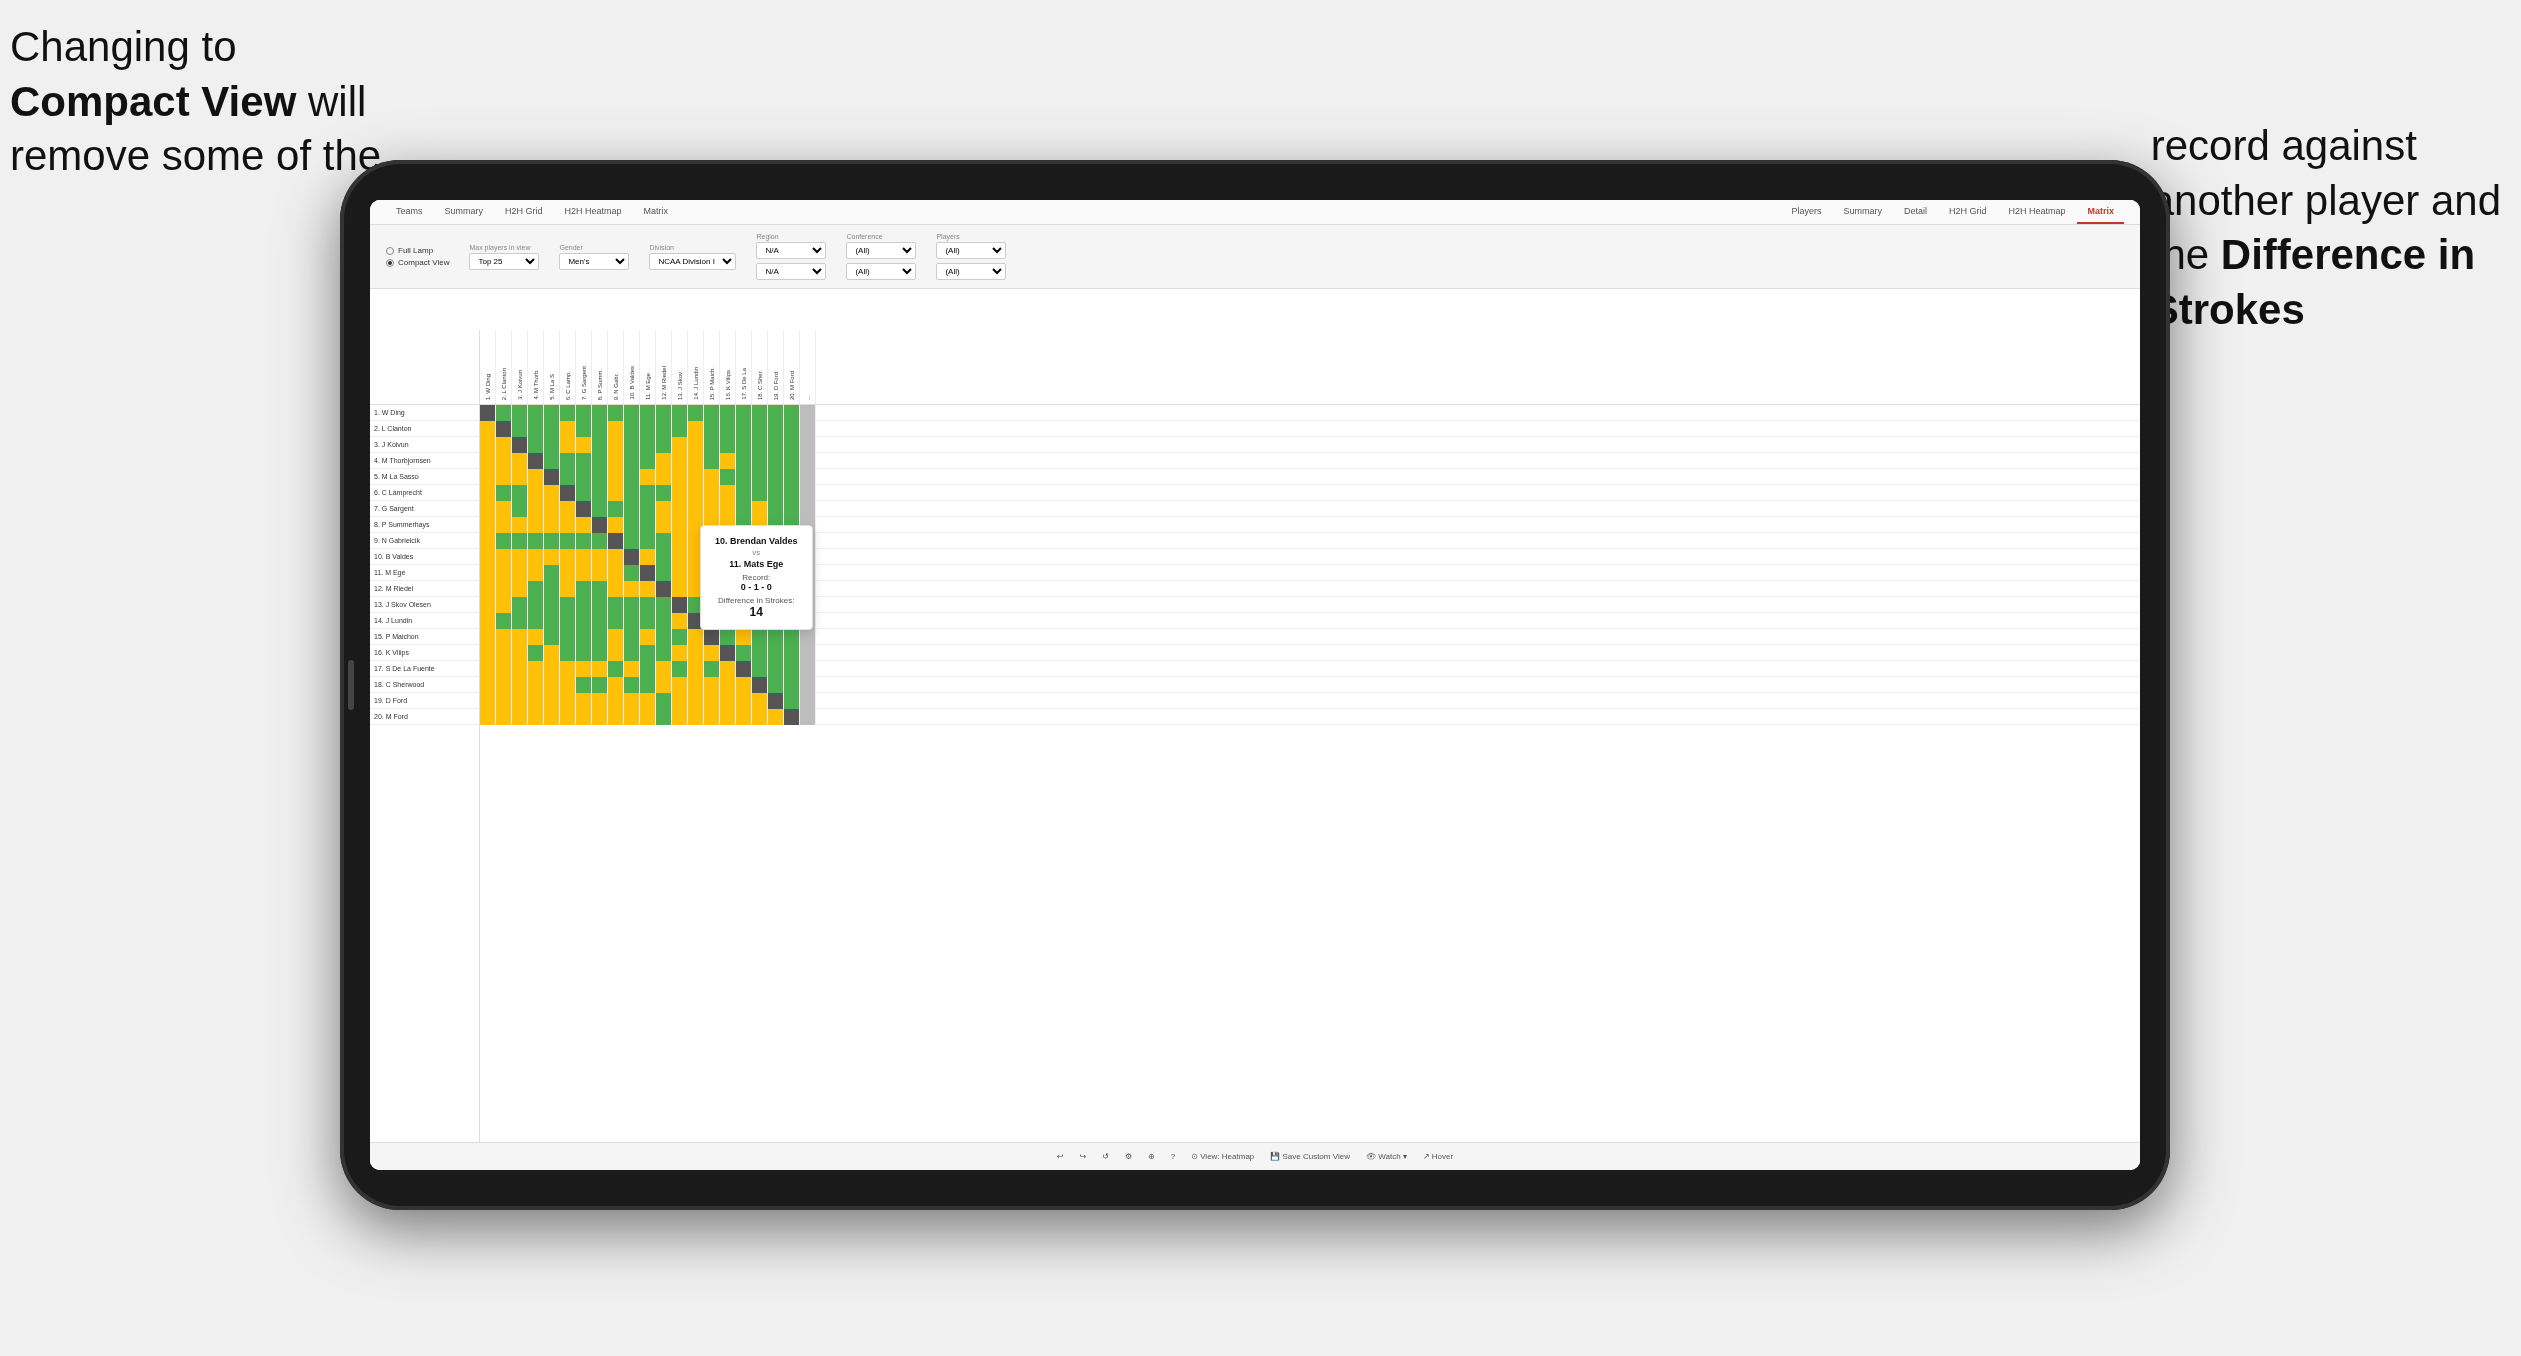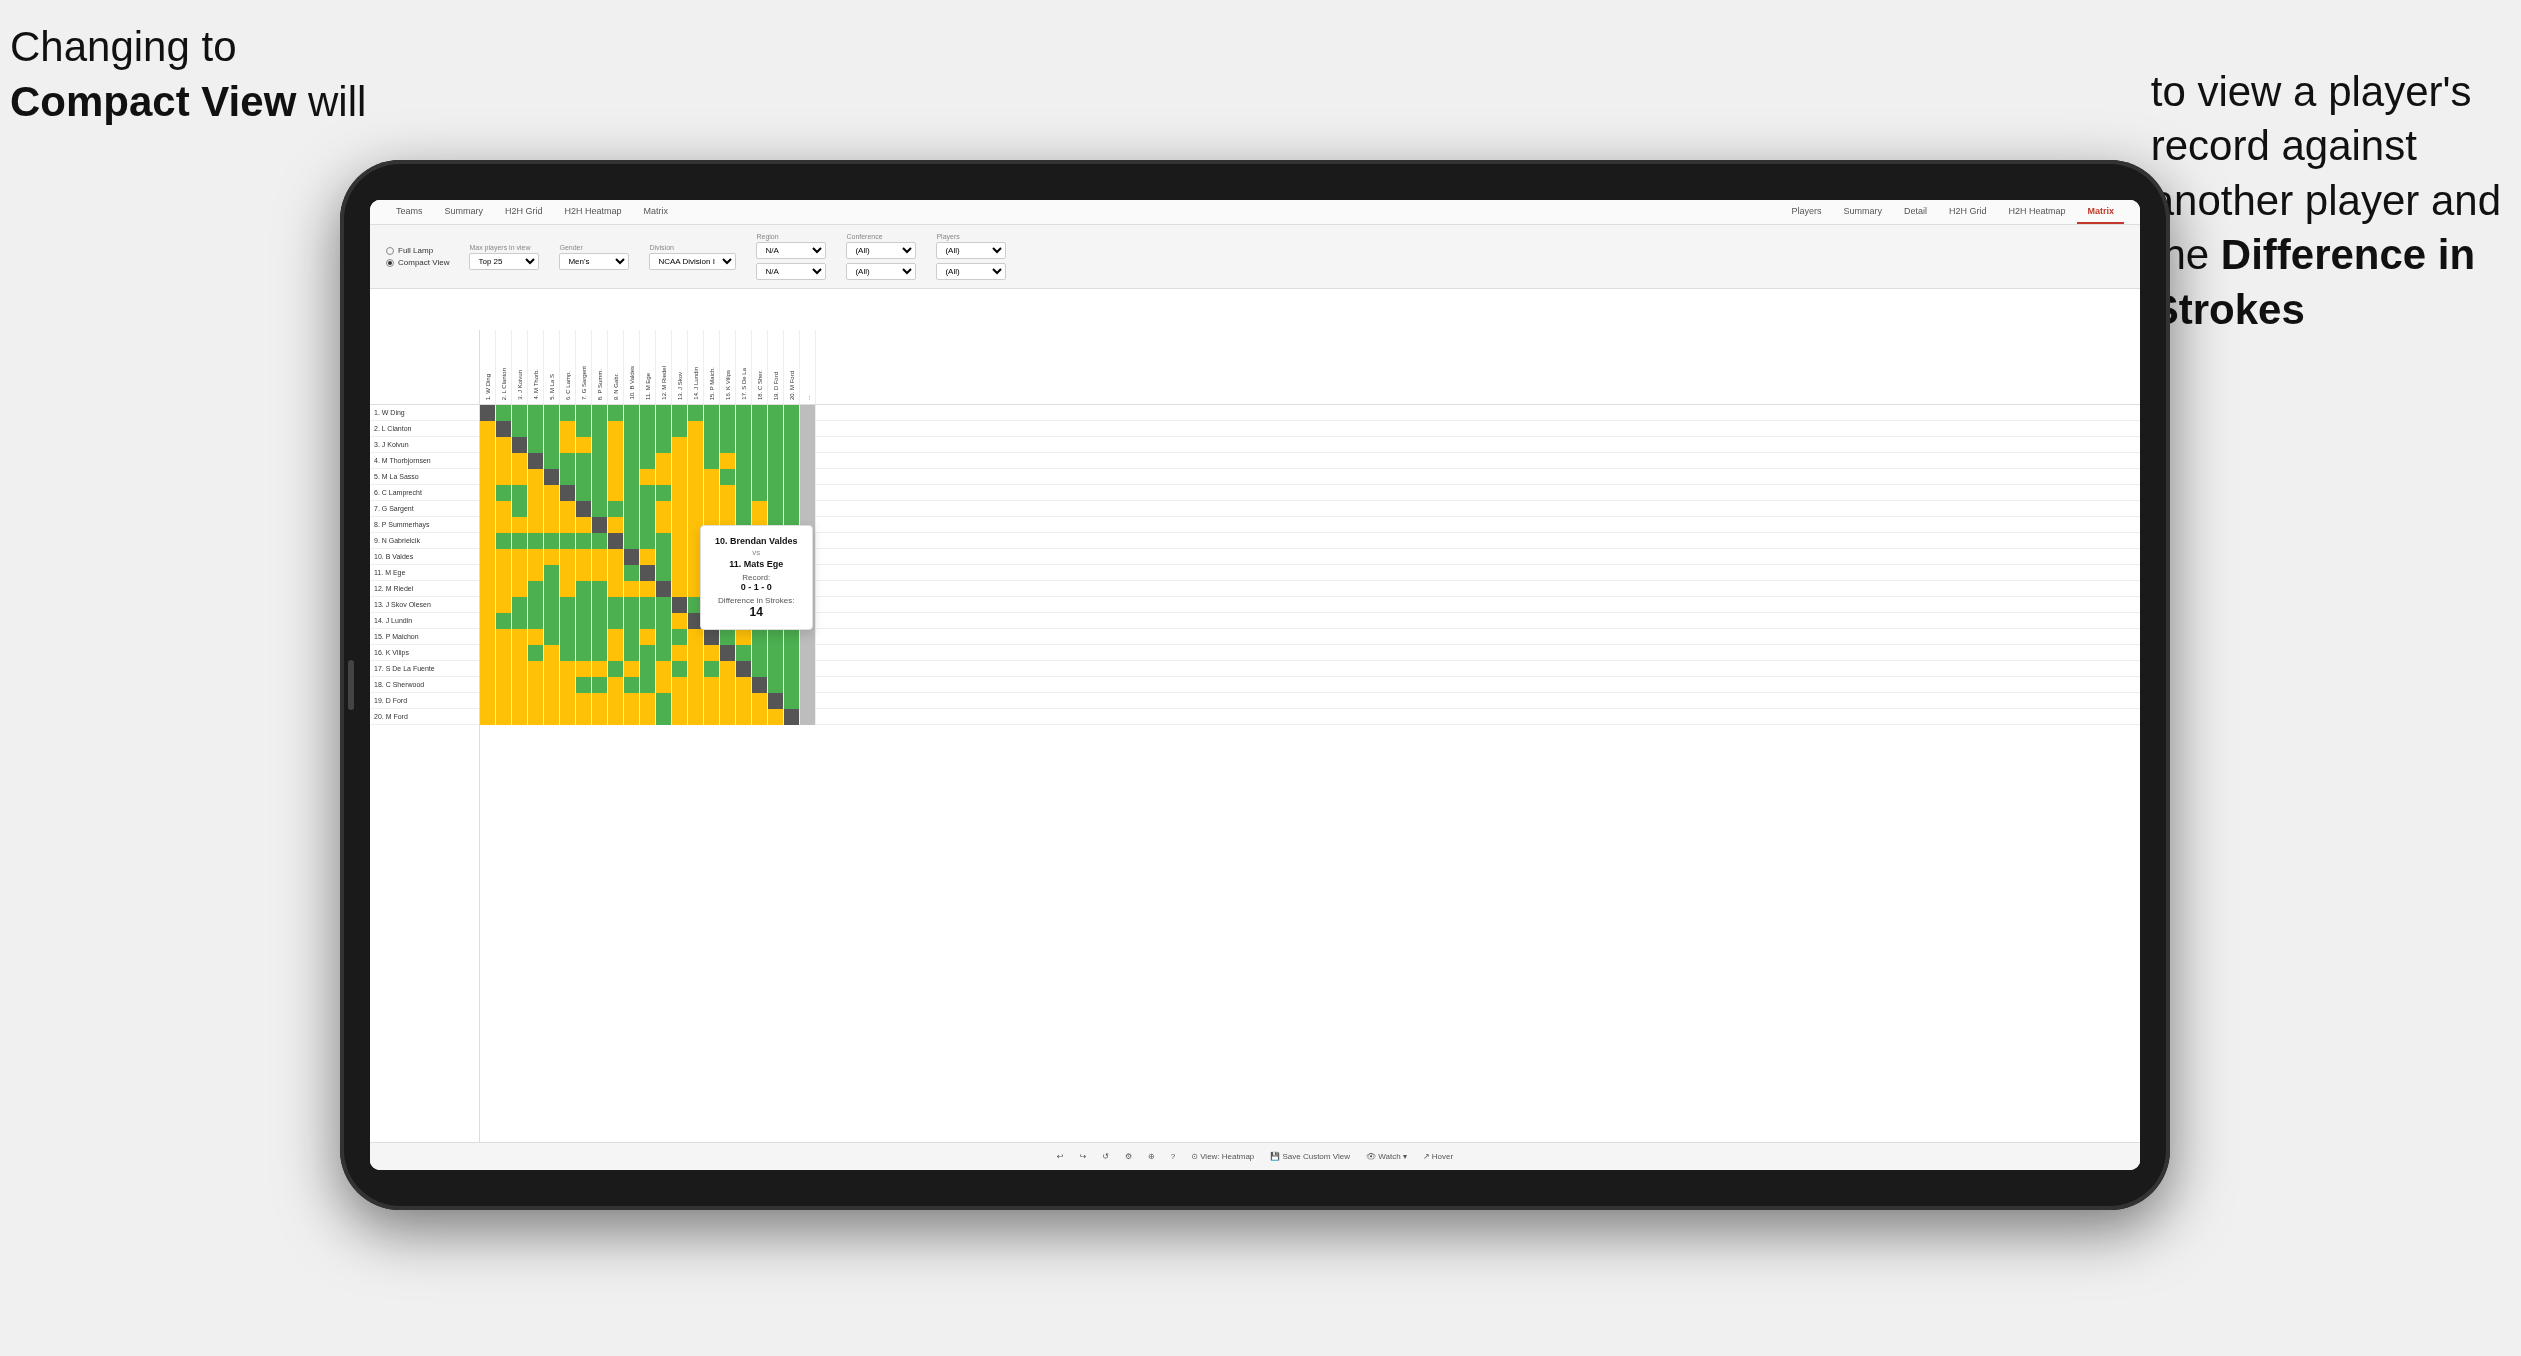--- a/index.html
+++ b/index.html
@@ -291,26 +291,26 @@
       cursor: pointer;
       color: #555;
     }
   </style>
 </head>
 <body>
 
 <div class="annotation-left">
   <span>Changing to</span><br>
   <strong>Compact View</strong><span> will</span><br>
-  <br>
+  <span>remove some of the</span><br>
 </div>
 
 <div class="annotation-right">
   <br>
-  <span>to view a player's</span><br>
+  <br>
   <span>record against</span><br>
   <span>another player and</span><br>
   <span>the </span><strong>Difference in</strong><br>
   <strong>Strokes</strong>
 </div>
 
 <svg class="arrows-layer">
 
   <line x1="450" y1="360" x2="700" y2="500" stroke="#e91e8c" stroke-width="3" marker-end="url(#arrowhead-pink)"></line>
   <defs>

